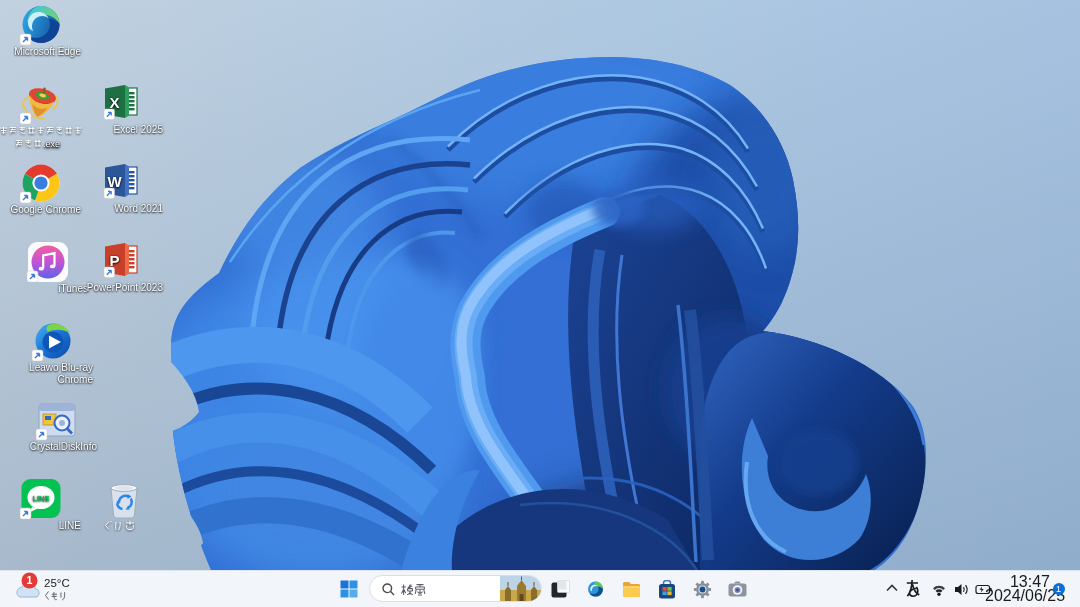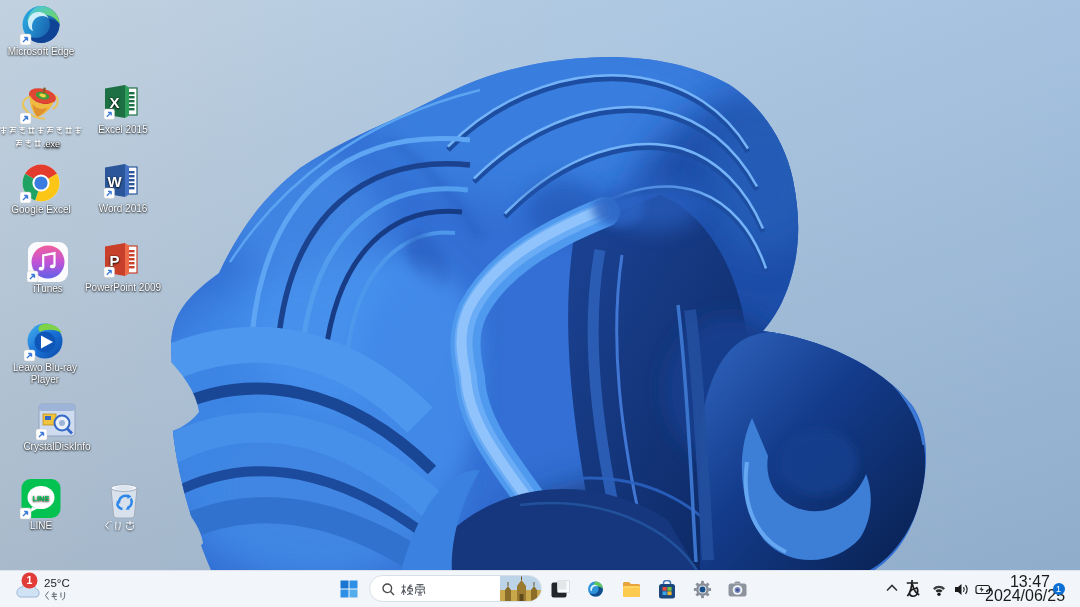--- a/index.html
+++ b/index.html
@@ -1,17 +1,17 @@
 <!DOCTYPE html>
 <html><head><meta charset="utf-8">
 <style>
 html,body{margin:0;padding:0;width:1080px;height:607px;overflow:hidden;background:#a9c3da}
 body{font-family:"Liberation Sans",sans-serif;position:relative}
 #wall{position:absolute;left:0;top:0}
-.di{position:absolute;width:80px;text-align:center;color:#fff;font-size:10px;line-height:12px;
+.di{position:absolute;width:80px;text-align:right;color:#fff;font-size:10px;line-height:12px;
   text-shadow:0 1px 2px rgba(0,0,0,.85),0 0 2px rgba(0,0,0,.6)}
 .di svg.ic{display:block;margin:0 auto}
 #taskbar{position:absolute;left:0;top:570px;width:1080px;height:37px;background:#f2f6fb;border-top:1px solid #dde4ec;box-sizing:border-box}
 </style></head>
 <body>
 <svg id="wall" width="1080" height="607" viewBox="0 0 1080 607">
 <defs>
 <linearGradient id="sky" gradientUnits="userSpaceOnUse" x1="0" y1="0" x2="1080" y2="0">
  <stop offset="0" stop-color="#c2d1df"></stop>
  <stop offset="0.55" stop-color="#afc9e2"></stop>
@@ -232,21 +232,21 @@
 <path d="M21,20 L40,9 L40,34 A22,22 0 0,1 14,41 Z" fill="#fcc616"></path>
 <path d="M21,20 L14,41 A22,22 0 0,1 2,9 Z" fill="#1ea362"></path>
 </g>
 <circle cx="21" cy="20" r="8.6" fill="#fff"></circle>
 <circle cx="21" cy="20" r="6.6" fill="#3a7ce0"></circle>
 <g transform="translate(0,29)">
           <rect x="0" y="0" width="11" height="11" rx="2" fill="#fff" stroke="#c8c8c8" stroke-width="0.5"></rect>
           <path d="M3,8 L7.5,3.5 M7.5,3.5 H4.2 M7.5,3.5 V6.8" stroke="#3b78d8" stroke-width="1.4" fill="none"></path>
         </g>
       </svg>
-      <div>Google Excel</div>
+      <div>Google Chrome</div>
     </div>
 <div class="di" style="left:8px;top:242px;width:80px">
       <svg class="ic" width="42" height="41" viewBox="0 0 42 41">
 <defs>
           <linearGradient id="itg" x1="0" y1="0" x2="0" y2="1">
             <stop offset="0" stop-color="#f0609d"></stop>
             <stop offset="0.5" stop-color="#c253d6"></stop>
             <stop offset="1" stop-color="#5e62e8"></stop>
           </linearGradient>
         </defs>
@@ -255,40 +255,40 @@
 <path d="M16.2,26.5 V13.5 L27.5,11.2 V24.2" stroke="#fff" stroke-width="2.2" fill="none"></path>
 <ellipse cx="14.2" cy="26.7" rx="2.6" ry="1.9" fill="#fff"></ellipse>
 <ellipse cx="25.5" cy="24.4" rx="2.6" ry="1.9" fill="#fff"></ellipse>
 <g transform="translate(0,29)">
           <rect x="0" y="0" width="11" height="11" rx="2" fill="#fff" stroke="#c8c8c8" stroke-width="0.5"></rect>
           <path d="M3,8 L7.5,3.5 M7.5,3.5 H4.2 M7.5,3.5 V6.8" stroke="#3b78d8" stroke-width="1.4" fill="none"></path>
         </g>
       </svg>
       <div>iTunes</div>
     </div>
-<div class="di" style="left:5px;top:321px;width:80px">
+<div class="di" style="left:13px;top:321px;width:80px">
       <svg class="ic" width="42" height="41" viewBox="0 0 42 41">
 <defs>
           <linearGradient id="lwg" x1="0" y1="0" x2="1" y2="1">
             <stop offset="0" stop-color="#47b5f0"></stop>
             <stop offset="0.5" stop-color="#1a72d8"></stop>
             <stop offset="1" stop-color="#0b4aa6"></stop>
           </linearGradient>
         </defs>
 <circle cx="21" cy="20" r="17.5" fill="url(#lwg)"></circle>
 <path d="M21,2.5 C28,2.5 35,6 38,12 C30,8 22,8 16,11 C13,8 14,4 21,2.5 Z" fill="#7ed348"></path>
 <circle cx="21" cy="21" r="10.5" fill="#0e57b8"></circle>
 <polygon points="17,14.5 29,21 17,27.5" fill="#fff"></polygon>
 <g transform="translate(0,29)">
           <rect x="0" y="0" width="11" height="11" rx="2" fill="#fff" stroke="#c8c8c8" stroke-width="0.5"></rect>
           <path d="M3,8 L7.5,3.5 M7.5,3.5 H4.2 M7.5,3.5 V6.8" stroke="#3b78d8" stroke-width="1.4" fill="none"></path>
         </g>
       </svg>
       <div>Leawo Blu-ray</div>
-      <div>Player</div>
+      <div>Chrome</div>
     </div>
 <div class="di" style="left:17px;top:400px;width:80px">
       <svg class="ic" width="42" height="41" viewBox="0 0 42 41">
 <rect x="3" y="4" width="36" height="32" rx="3" fill="#cfdcef" stroke="#8fa3c0" stroke-width="1"></rect>
 <rect x="3" y="4" width="36" height="7" rx="3" fill="#9db4d8"></rect>
 <rect x="7" y="14" width="13" height="11" fill="#f2c33c" stroke="#b88f20" stroke-width="0.8"></rect>
 <rect x="9" y="16" width="6" height="4" fill="#3668c8"></rect>
 <circle cx="26" cy="23" r="7.5" fill="#e8f0fa" stroke="#3668c8" stroke-width="2"></circle>
 <circle cx="26" cy="23" r="3" fill="#9db4d8"></circle>
 <line x1="31" y1="28.5" x2="36" y2="33.5" stroke="#3668c8" stroke-width="2.8"></line>
@@ -321,57 +321,57 @@
         <rect x="20.5" y="20" width="11" height="2.4" fill="#1d7044"></rect>
         <rect x="20.5" y="24" width="11" height="2.4" fill="#1d7044"></rect>
 <path d="M2,4.5 L22,1 V34 L2,30.5 Z" fill="#1d7044"></path>
 <path d="M22,1 L26,3.5 V31.5 L22,34 Z" fill="#2e9e5b"></path>
 <text x="11.5" y="23.5" text-anchor="middle" font-size="15" font-weight="bold" fill="#fff" font-family="Liberation Sans">X</text>
 <g transform="translate(1,25)">
           <rect x="0" y="0" width="10.5" height="10.5" rx="2" fill="#fff" stroke="#c8c8c8" stroke-width="0.5"></rect>
           <path d="M2.8,7.7 L7.2,3.3 M7.2,3.3 H4 M7.2,3.3 V6.5" stroke="#3b78d8" stroke-width="1.3" fill="none"></path>
         </g>
 </svg>
-      <div>Excel 2015</div>
+      <div>Excel 2025</div>
     </div>
 <div class="di" style="left:83px;top:163px;width:80px">
       <svg class="ic" width="40" height="40" viewBox="0 0 40 40">
 <rect x="17" y="4" width="17" height="27" fill="#fff" stroke="#2b579a" stroke-width="1.2"></rect>
 <rect x="20.5" y="8" width="11" height="2.4" fill="#2b579a"></rect>
         <rect x="20.5" y="12" width="11" height="2.4" fill="#2b579a"></rect>
         <rect x="20.5" y="16" width="11" height="2.4" fill="#2b579a"></rect>
         <rect x="20.5" y="20" width="11" height="2.4" fill="#2b579a"></rect>
         <rect x="20.5" y="24" width="11" height="2.4" fill="#2b579a"></rect>
 <path d="M2,4.5 L22,1 V34 L2,30.5 Z" fill="#2b579a"></path>
 <path d="M22,1 L26,3.5 V31.5 L22,34 Z" fill="#4472c4"></path>
 <text x="11.5" y="23.5" text-anchor="middle" font-size="15" font-weight="bold" fill="#fff" font-family="Liberation Sans">W</text>
 <g transform="translate(1,25)">
           <rect x="0" y="0" width="10.5" height="10.5" rx="2" fill="#fff" stroke="#c8c8c8" stroke-width="0.5"></rect>
           <path d="M2.8,7.7 L7.2,3.3 M7.2,3.3 H4 M7.2,3.3 V6.5" stroke="#3b78d8" stroke-width="1.3" fill="none"></path>
         </g>
 </svg>
-      <div>Word 2016</div>
+      <div>Word 2021</div>
     </div>
 <div class="di" style="left:83px;top:242px;width:80px">
       <svg class="ic" width="40" height="40" viewBox="0 0 40 40">
 <rect x="17" y="4" width="17" height="27" fill="#fff" stroke="#c8402a" stroke-width="1.2"></rect>
 <rect x="20.5" y="8" width="11" height="2.4" fill="#c8402a"></rect>
         <rect x="20.5" y="12" width="11" height="2.4" fill="#c8402a"></rect>
         <rect x="20.5" y="16" width="11" height="2.4" fill="#c8402a"></rect>
         <rect x="20.5" y="20" width="11" height="2.4" fill="#c8402a"></rect>
         <rect x="20.5" y="24" width="11" height="2.4" fill="#c8402a"></rect>
 <path d="M2,4.5 L22,1 V34 L2,30.5 Z" fill="#c8402a"></path>
 <path d="M22,1 L26,3.5 V31.5 L22,34 Z" fill="#ed6c47"></path>
 <text x="11.5" y="23.5" text-anchor="middle" font-size="15" font-weight="bold" fill="#fff" font-family="Liberation Sans">P</text>
 <g transform="translate(1,25)">
           <rect x="0" y="0" width="10.5" height="10.5" rx="2" fill="#fff" stroke="#c8c8c8" stroke-width="0.5"></rect>
           <path d="M2.8,7.7 L7.2,3.3 M7.2,3.3 H4 M7.2,3.3 V6.5" stroke="#3b78d8" stroke-width="1.3" fill="none"></path>
         </g>
 </svg>
-      <div>PowerPoint 2009</div>
+      <div>PowerPoint 2023</div>
     </div>
 <div class="di" style="left:103px;top:479px;width:40px">
       <svg class="ic" width="42" height="41" viewBox="0 0 42 41">
 <path d="M8,9 L34,9 L31.5,36 C31.3,37.8 29.8,39 28,39 L14,39 C12.2,39 10.7,37.8 10.5,36 Z" fill="#e4ebf4" fill-opacity="0.8" stroke="#9fabbc" stroke-width="1"></path>
 <ellipse cx="21" cy="9" rx="13" ry="3.4" fill="#f4f8fc" stroke="#9fabbc" stroke-width="1"></ellipse>
 <ellipse cx="21" cy="9" rx="9.5" ry="2.2" fill="#dde6f0"></ellipse>
 <g stroke="#2e86e8" stroke-width="2.4" fill="none">
 <path d="M16,23.5 A6.5,6.5 0 0,1 25.5,17.5"></path>
           <path d="M27.8,19.5 A6.5,6.5 0 0,1 24.6,29"></path>
           <path d="M19.5,30 A6.5,6.5 0 0,1 14.2,24.5"></path>

